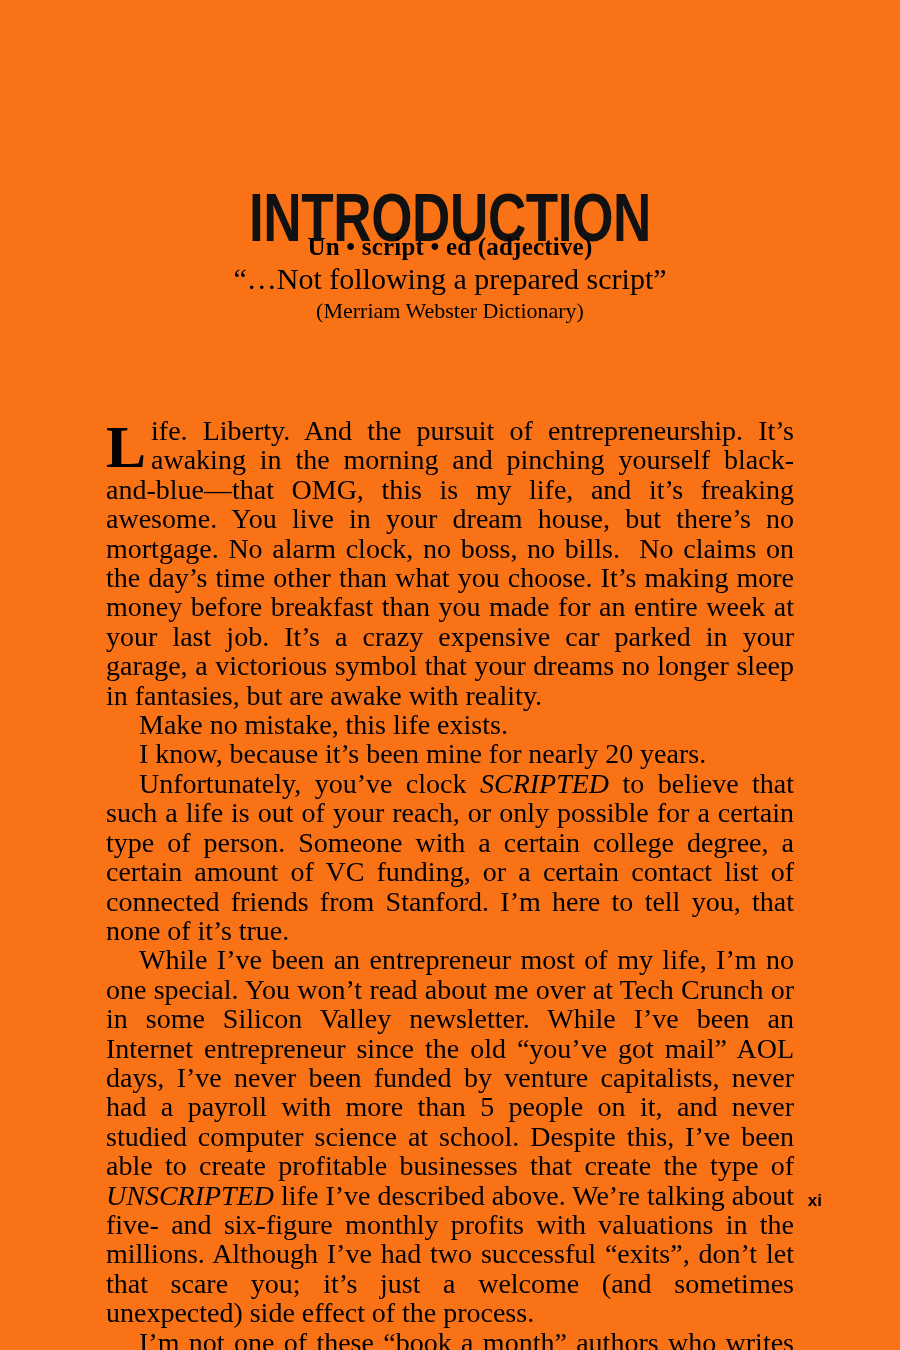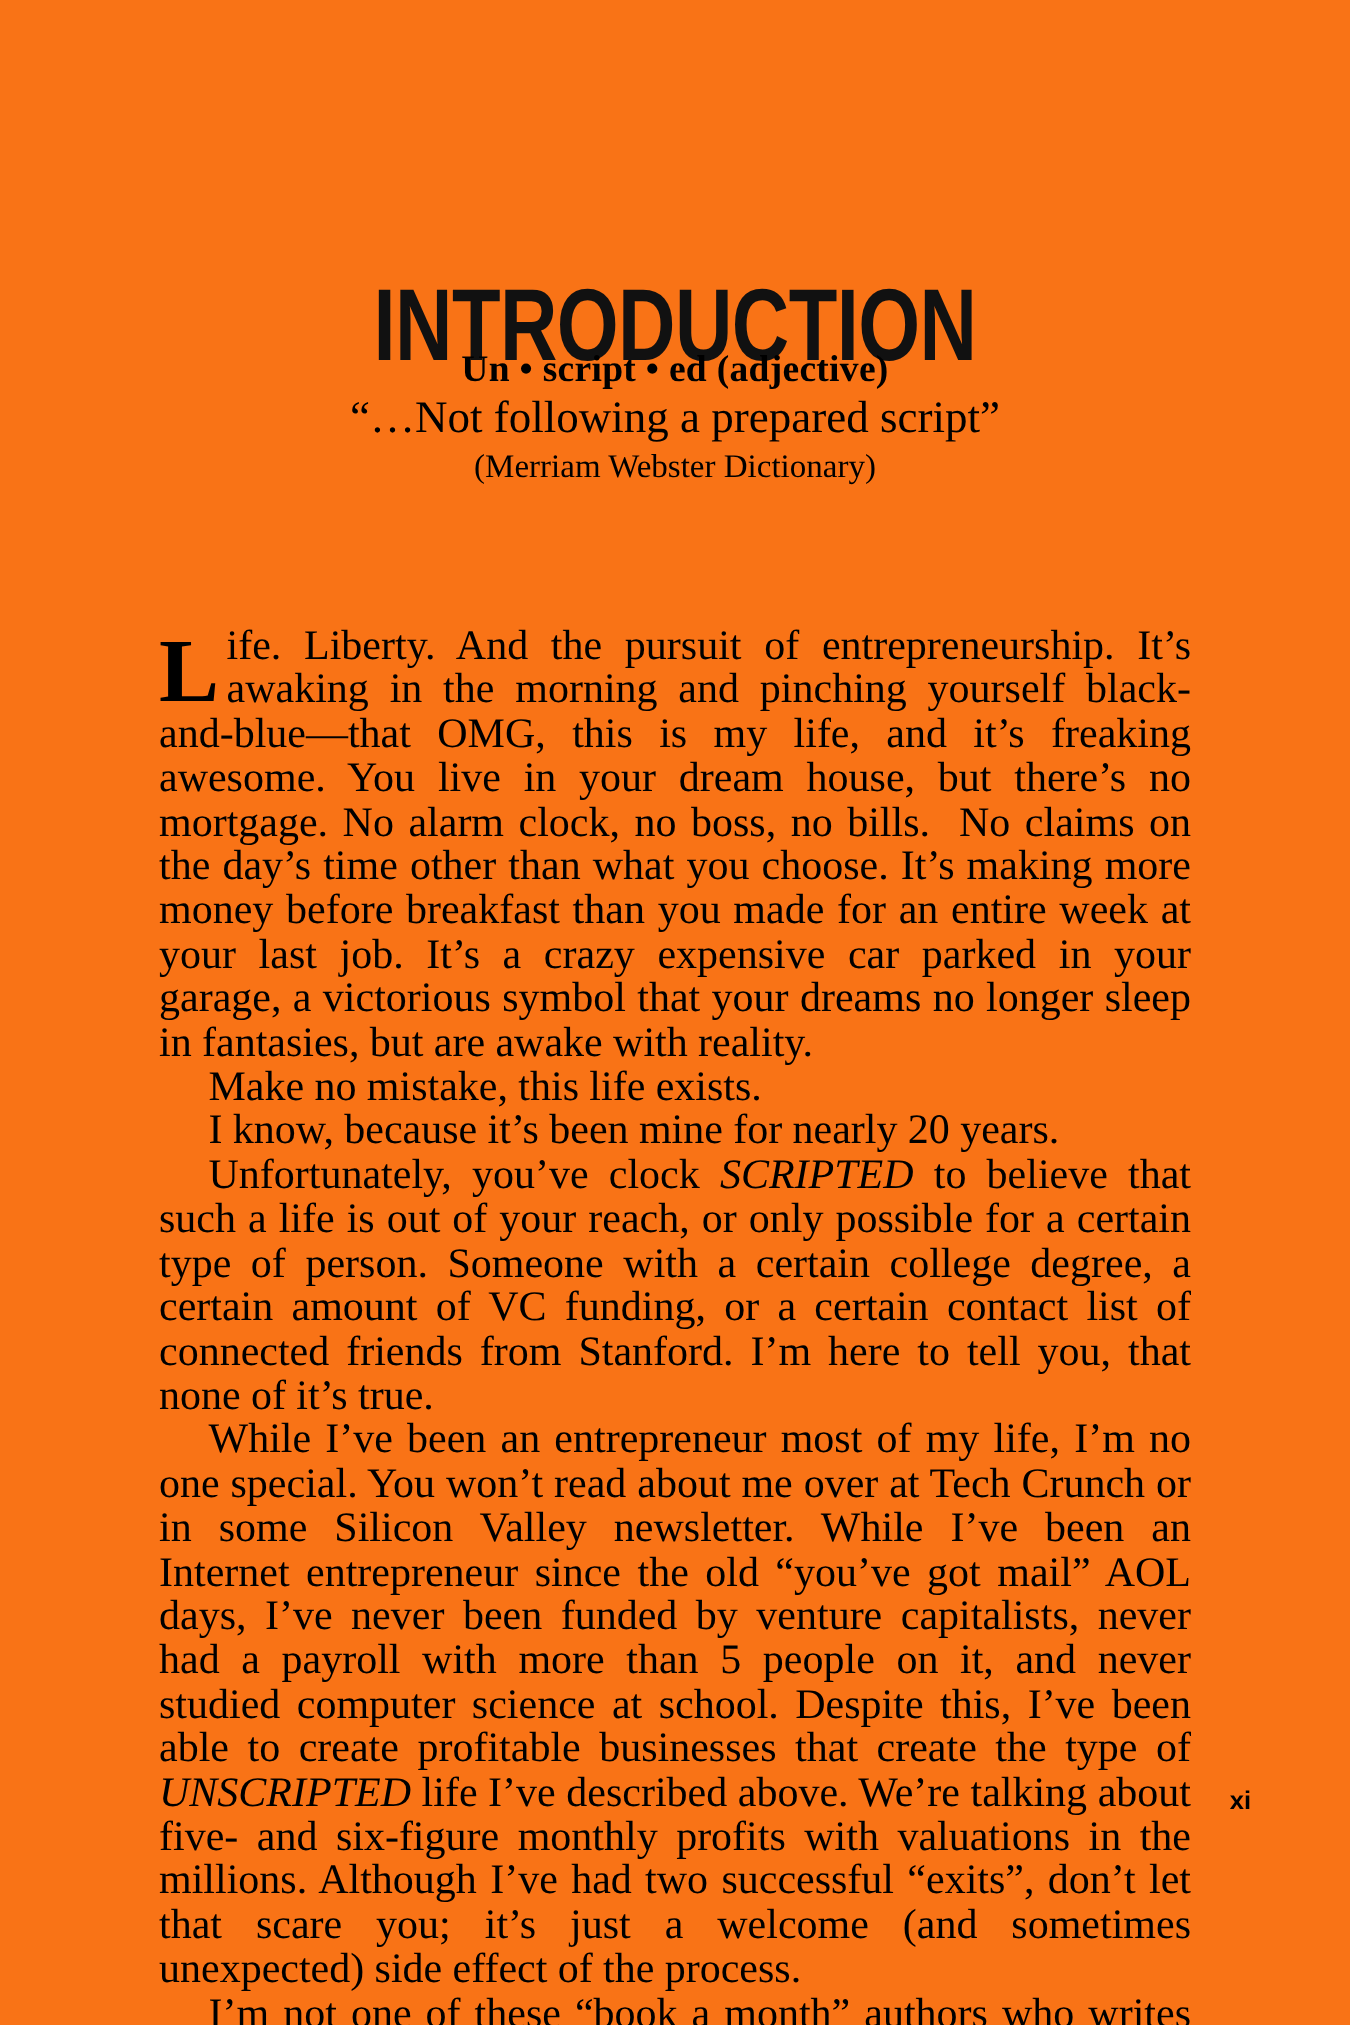--- a/index.html
+++ b/index.html
@@ -108,21 +108,20 @@
     position: absolute;
     left: 0;
     top: 1191px;
     width: 822px;
     text-align: right;
     font-family: "Liberation Sans", "DejaVu Sans", sans-serif;
     font-weight: 700;
     font-size: 17px;
     line-height: 20px;
     color: #000000;
-    margin-left: 12px;
   }
 </style>
 </head>
 <body>
 
 <div class="page">
 
   <h1 class="chapter-title">INTRODUCTION</h1>
 
   <div class="epigraph">

